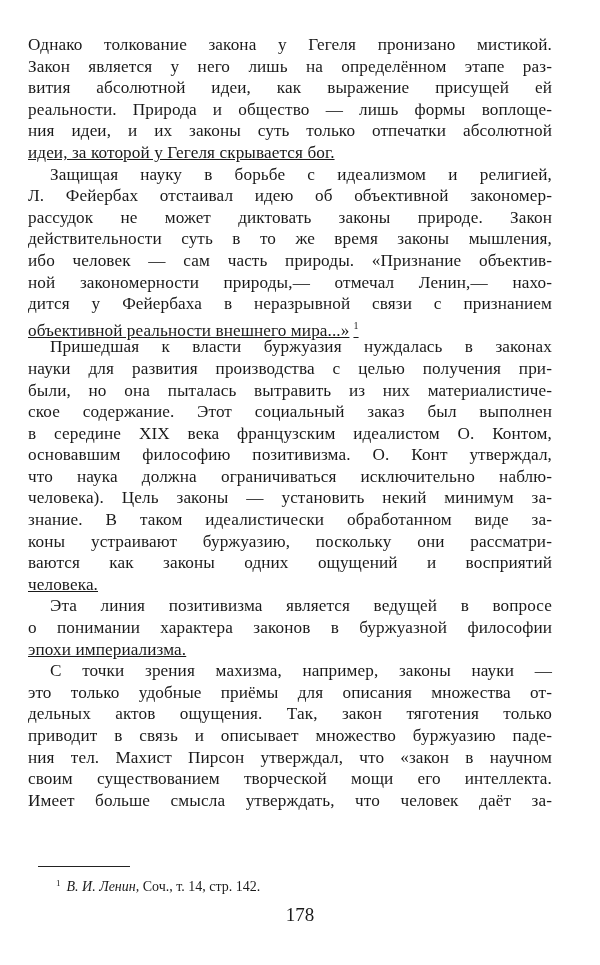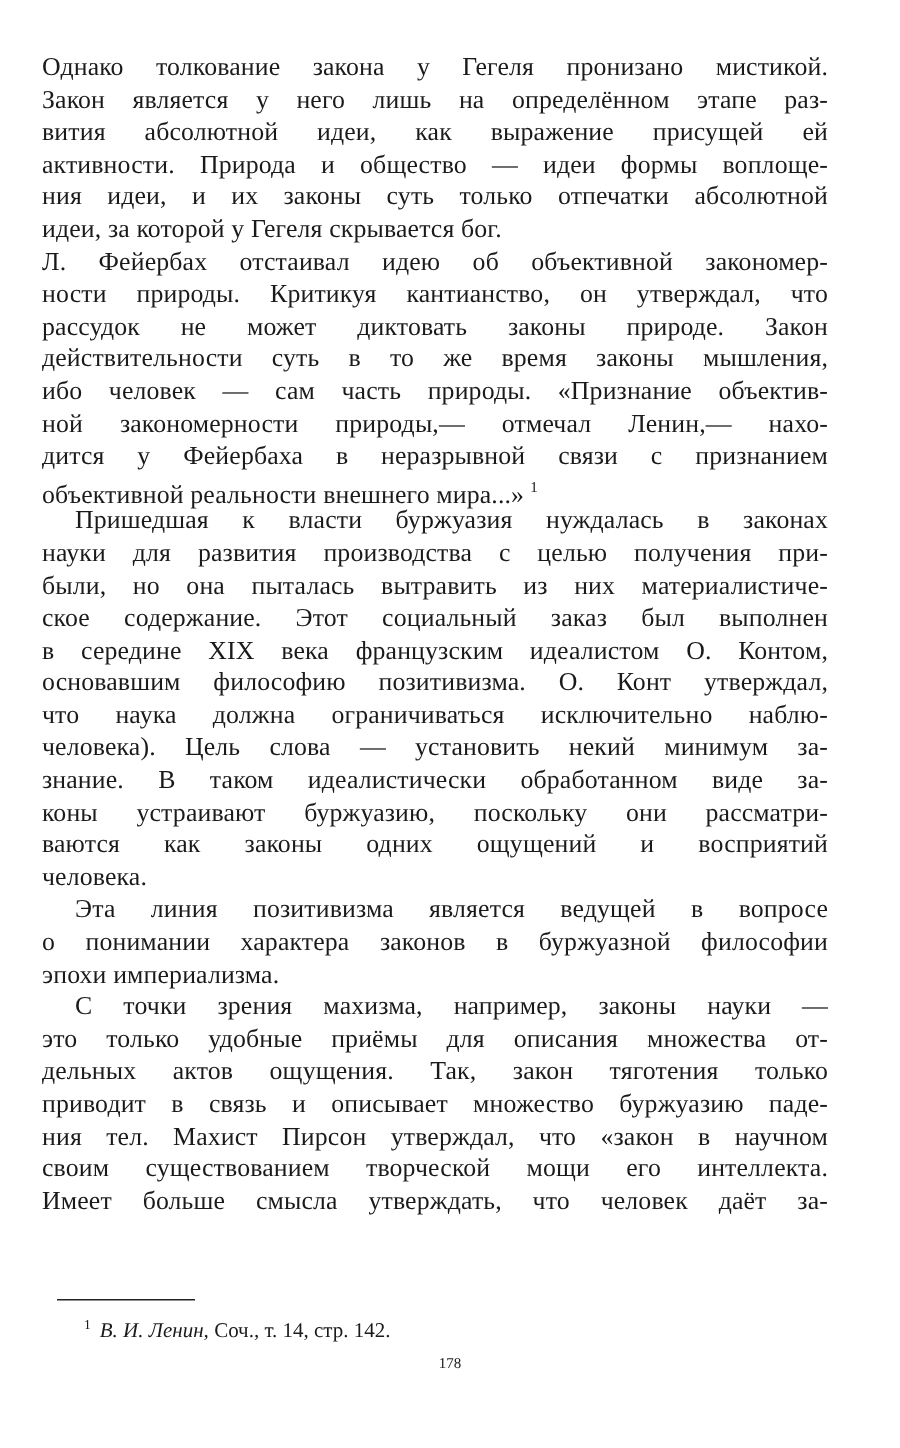--- a/index.html
+++ b/index.html
@@ -2,54 +2,54 @@
 <html><head>
 <meta charset="utf-8">
 <style>
   html, body { margin: 0; padding: 0; background: #ffffff; }
   body { width: 600px; height: 965px; position: relative; overflow: hidden;
          font-family: "Liberation Serif", "DejaVu Serif", serif; color: #1a1a1a; }
   .page { position: absolute; left: 28px; top: 34px; width: 524px; }
   .line { height: 21.6px; line-height: 21.6px; font-size: 17.2px; white-space: nowrap;
           text-align: justify; text-align-last: justify; letter-spacing: 0.1px; }
   .line.indent { padding-left: 22px; }
-  .line.last { text-align-last: left; }
+  .line.last { text-align-last: left; text-decoration: underline; }
   .rule { position: absolute; left: 38px; top: 866px; width: 92px; height: 0; border-top: 1.3px solid #222; }
   .footnote { position: absolute; left: 56px; top: 874px; font-size: 14px; line-height: 18px; white-space: nowrap; }
   .footnote sup { font-size: 9px; vertical-align: 5px; margin-right: 6px; }
   .footnote i { font-style: italic; text-align: center; }
-  .page-number { position: absolute; left: 0; width: 600px; top: 904px; text-align: center; font-size: 10px; }
+  .page-number { position: absolute; left: 0; width: 600px; top: 904px; text-align: center; font-size: 19px; }
   .sup { font-size: 10px; vertical-align: 7px; margin-left: 4px; }
 </style>
 </head>
 <body>
 
 <div class="page" id="body">
     <div class="line"><span>Однако толкование закона у Гегеля пронизано мистикой.</span></div>
     <div class="line"><span>Закон является у него лишь на определённом этапе раз-</span></div>
     <div class="line"><span>вития абсолютной идеи, как выражение присущей ей</span></div>
-    <div class="line"><span>активности. Природа и общество — идеи формы воплоще-</span></div>
+    <div class="line"><span>реальности. Природа и общество — лишь формы воплоще-</span></div>
     <div class="line"><span>ния идеи, и их законы суть только отпечатки абсолютной</span></div>
     <div class="line last"><span>идеи, за которой у Гегеля скрывается бог.</span></div>
+    <div class="line indent"><span>Защищая науку в борьбе с идеализмом и религией,</span></div>
     <div class="line"><span>Л. Фейербах отстаивал идею об объективной закономер-</span></div>
-    <div class="line"><span>ности природы. Критикуя кантианство, он утверждал, что</span></div>
     <div class="line"><span>рассудок не может диктовать законы природе. Закон</span></div>
     <div class="line"><span>действительности суть в то же время законы мышления,</span></div>
     <div class="line"><span>ибо человек — сам часть природы. «Признание объектив-</span></div>
     <div class="line"><span>ной закономерности природы,— отмечал Ленин,— нахо-</span></div>
     <div class="line"><span>дится у Фейербаха в неразрывной связи с признанием</span></div>
     <div class="line last"><span>объективной реальности внешнего мира...»</span><span class="sup">1</span></div>
     <div class="line indent"><span>Пришедшая к власти буржуазия нуждалась в законах</span></div>
     <div class="line"><span>науки для развития производства с целью получения при-</span></div>
     <div class="line"><span>были, но она пыталась вытравить из них материалистиче-</span></div>
     <div class="line"><span>ское содержание. Этот социальный заказ был выполнен</span></div>
     <div class="line"><span>в середине XIX века французским идеалистом О. Контом,</span></div>
     <div class="line"><span>основавшим философию позитивизма. О. Конт утверждал,</span></div>
     <div class="line"><span>что наука должна ограничиваться исключительно наблю-</span></div>
-    <div class="line"><span>человека). Цель слова — установить некий минимум за-</span></div>
+    <div class="line"><span>человека). Цель законы — установить некий минимум за-</span></div>
     <div class="line"><span>знание. В таком идеалистически обработанном виде за-</span></div>
     <div class="line"><span>коны устраивают буржуазию, поскольку они рассматри-</span></div>
     <div class="line"><span>ваются как законы одних ощущений и восприятий</span></div>
     <div class="line last"><span>человека.</span></div>
     <div class="line indent"><span>Эта линия позитивизма является ведущей в вопросе</span></div>
     <div class="line"><span>о понимании характера законов в буржуазной философии</span></div>
     <div class="line last"><span>эпохи империализма.</span></div>
     <div class="line indent"><span>С точки зрения махизма, например, законы науки —</span></div>
     <div class="line"><span>это только удобные приёмы для описания множества от-</span></div>
     <div class="line"><span>дельных актов ощущения. Так, закон тяготения только</span></div>

